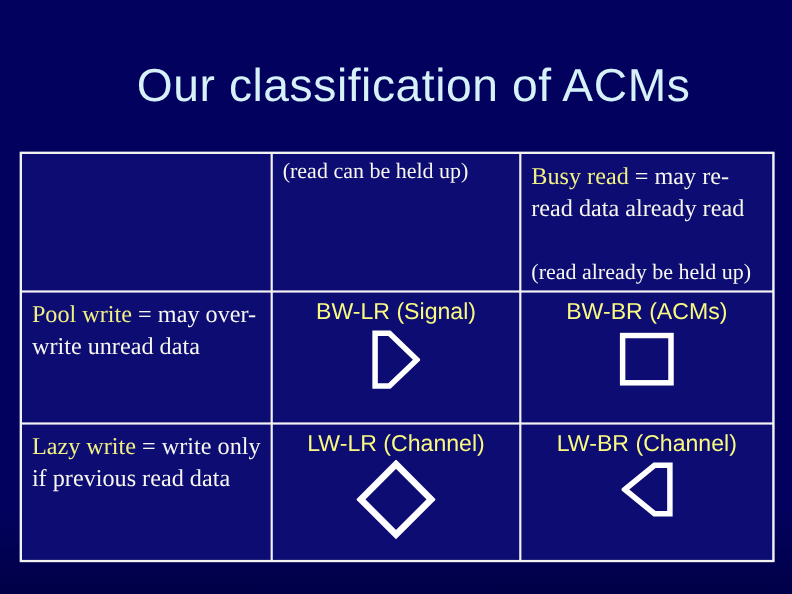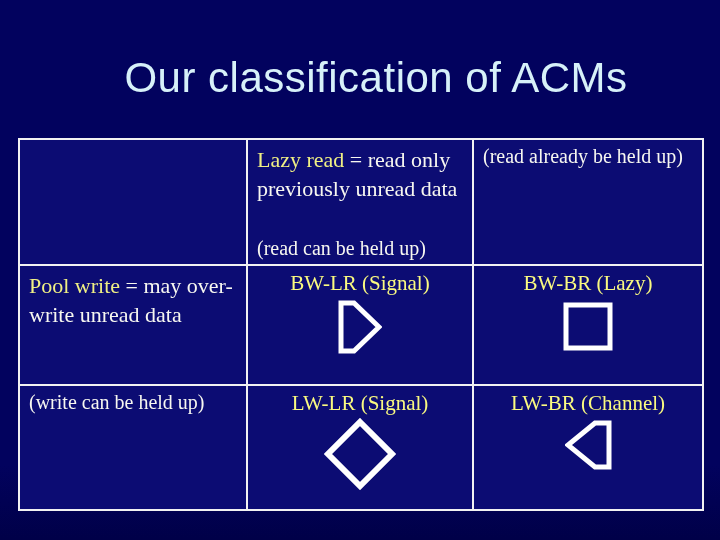--- a/index.html
+++ b/index.html
@@ -49,21 +49,21 @@
   .note {
     margin: 0;
     font-size: 20px; line-height: 23px;
     color: var(--body-text, #f7f7f0);
   }
   .cell.shape-cell {
     display: flex; flex-direction: column; align-items: center;
     padding-top: 5px;
   }
   .shape-label {
-    font-family: Liberation Serif, serif;
+    font-family: Liberation Sans, sans-serif;
     font-size: 21px; line-height: 25px;
     color: var(--shape-label-text, #fafa80);
   }
   .shape-svg { display: block; color: var(--shape-outline, #ffffff); }
   .shape-svg.sig  { margin-top: 4px; }
   .shape-svg.sq   { margin-top: 6px; }
   .shape-svg.dia  { margin-top: 2px; }
   .shape-svg.cmd  { margin-top: 4px; }
 </style>
 </head>
@@ -71,52 +71,52 @@
 
 <div class="slide">
 
   <h1 class="slide-title">Our classification of ACMs</h1>
 
   <div class="acm-table">
 
     <div class="cell corner"></div>
 
     <div class="cell def">
-      <p class="def-text"><span class="lead">Lazy read</span><span> = read only previously unread data</span></p>
       <p class="note">(read can be held up)</p>
     </div>
 
     <div class="cell def">
+      <p class="def-text"><span class="lead">Busy read</span><span> = may re-read data already read</span></p>
       <p class="note">(read already be held up)</p>
     </div>
 
     <div class="cell def">
       <p class="def-text"><span class="lead">Pool write</span><span> = may over-write unread data</span></p>
     </div>
 
     <div class="cell shape-cell">
       <span class="shape-label">BW-LR (Signal)</span>
       <svg class="shape-svg sig" width="44" height="54" viewBox="0 0 44 54">
         <polygon points="3,3 16,3 41,27 16,51 3,51" fill="none" stroke="currentColor" stroke-width="5"></polygon>
       </svg>
     </div>
 
     <div class="cell shape-cell">
-      <span class="shape-label">BW-BR (Lazy)</span>
+      <span class="shape-label">BW-BR (ACMs)</span>
       <svg class="shape-svg sq" width="50" height="49" viewBox="0 0 50 49">
         <rect x="3" y="3" width="44" height="43" fill="none" stroke="currentColor" stroke-width="5"></rect>
       </svg>
     </div>
 
     <div class="cell def">
-      <p class="note">(write can be held up)</p>
+      <p class="def-text"><span class="lead">Lazy write</span><span> = write only if previous read data</span></p>
     </div>
 
     <div class="cell shape-cell">
-      <span class="shape-label">LW-LR (Signal)</span>
+      <span class="shape-label">LW-LR (Channel)</span>
       <svg class="shape-svg dia" width="72" height="72" viewBox="0 0 72 72">
         <polygon points="36,4 68,36 36,68 4,36" fill="none" stroke="currentColor" stroke-width="6"></polygon>
       </svg>
     </div>
 
     <div class="cell shape-cell">
       <span class="shape-label">LW-BR (Channel)</span>
       <svg class="shape-svg cmd" width="47" height="50" viewBox="0 0 47 50">
         <polygon points="44,3 30,3 3,25 30,47 44,47" fill="none" stroke="currentColor" stroke-width="5"></polygon>
       </svg>

